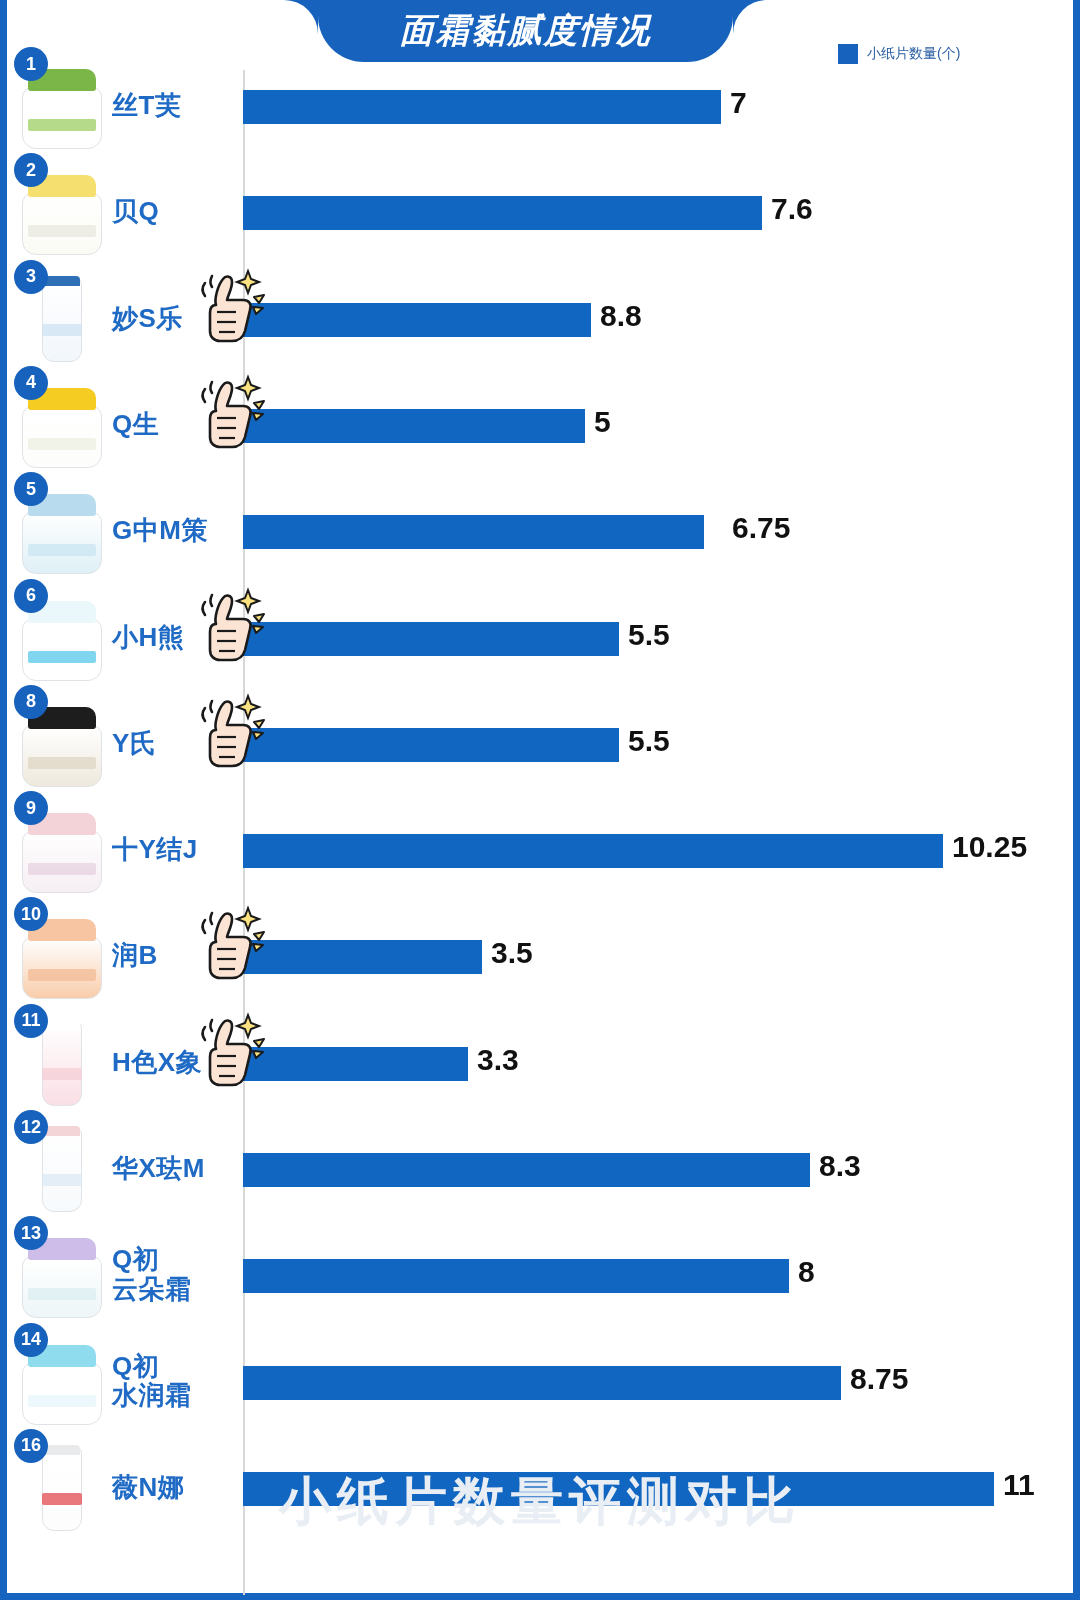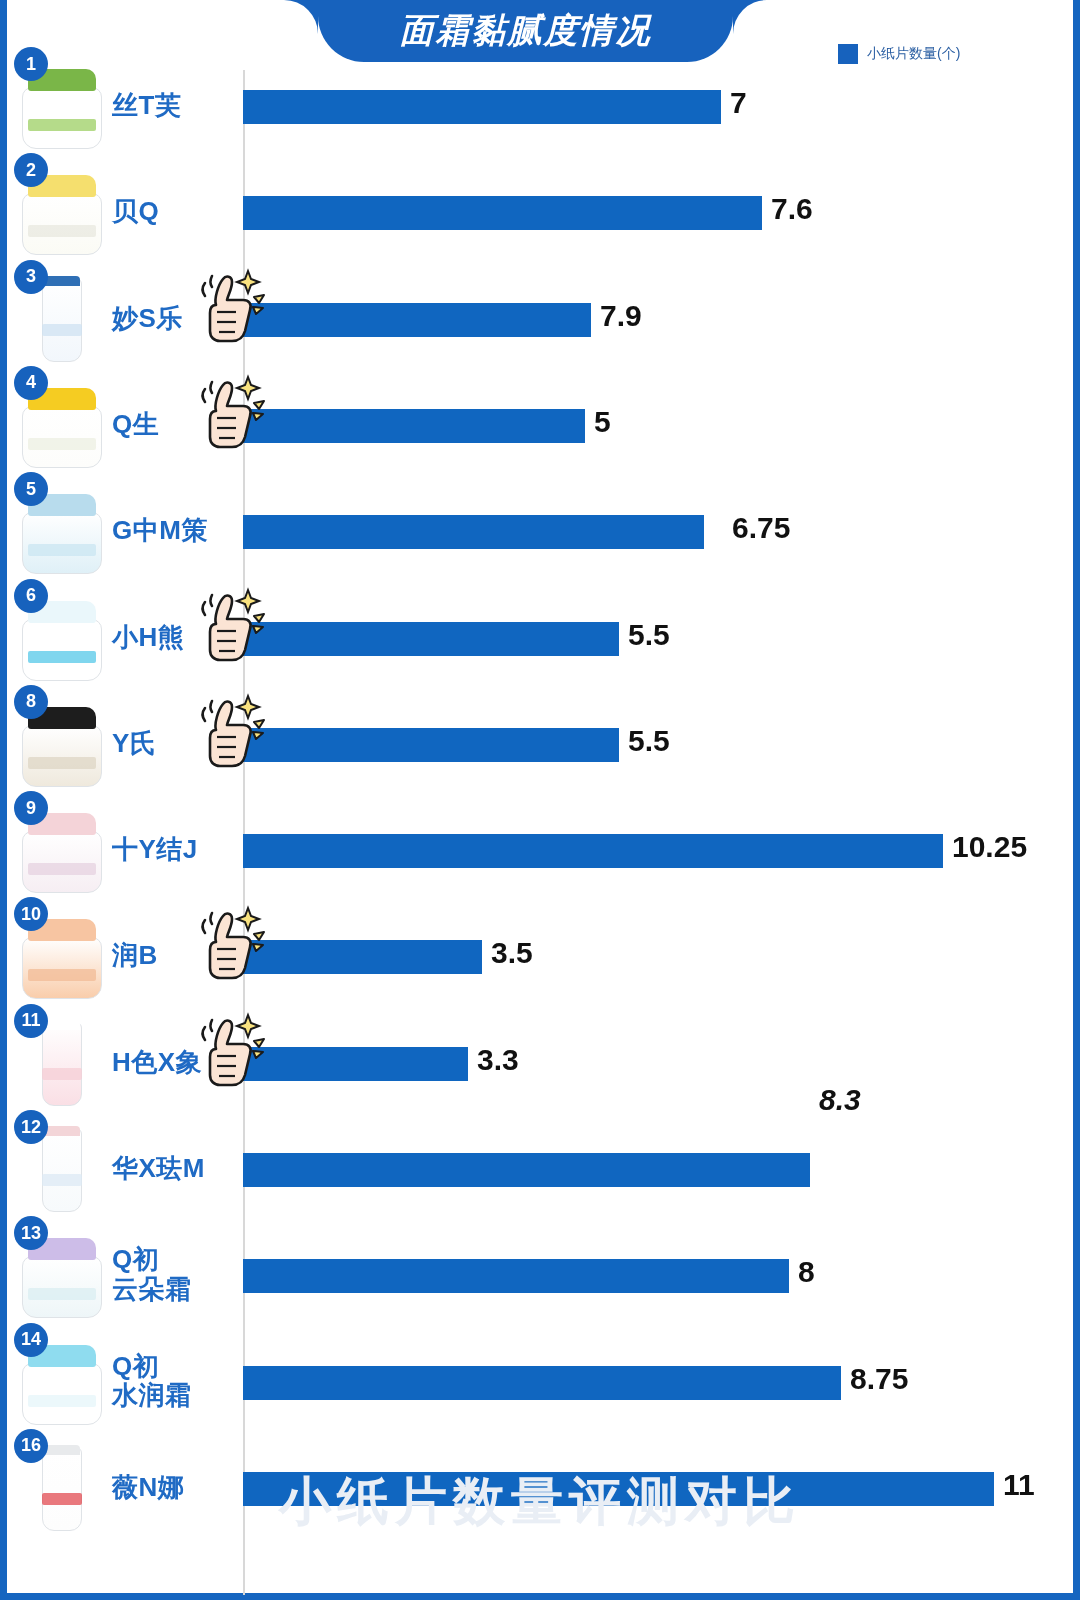--- a/index.html
+++ b/index.html
@@ -192,21 +192,21 @@
   <path d="M21 47 L40 47" stroke="#1a1a1a" stroke-width="2.2" fill="none"></path>
   <path d="M21 57 L40 57" stroke="#1a1a1a" stroke-width="2.2" fill="none"></path>
   <path d="M23 67 L39 67" stroke="#1a1a1a" stroke-width="2.2" fill="none"></path>
   <path d="M9 18 C6 22 6 27 9 31" stroke="#1a1a1a" stroke-width="2.6" fill="none" stroke-linecap="round"></path>
   <path d="M16 11 C14 15 14 19 16 22" stroke="#1a1a1a" stroke-width="2.6" fill="none" stroke-linecap="round"></path>
   <path d="M52 6 L55 14 L63 17 L55 20 L52 28 L49 20 L41 17 L49 14 Z" fill="#f9e27f" stroke="#1a1a1a" stroke-width="2"></path>
   <path d="M58 32 L68 30 L63 38 Z" fill="#f9e27f" stroke="#1a1a1a" stroke-width="2" stroke-linejoin="round"></path>
   <path d="M57 42 L67 43 L60 49 Z" fill="#f9e27f" stroke="#1a1a1a" stroke-width="2" stroke-linejoin="round"></path>
 </svg></div>
         <div class="bar" style="top: 302.6px; width: 348px; background: rgb(16, 102, 192);"></div>
-        <div class="bar-value" style="top: 298.6px; left: 600px;">7.9</div>
+        <div class="bar-value" style="top: 298.6px; left: 600px;">8.8</div>
       </div>
       <div class="row" style="top: 0px;">
         <div class="badge" style="top: 365.9px; background: rgb(23, 98, 189);">4</div>
         <div class="product" style="top: 379.9px;">
           <div class="prod-jar" style="background:linear-gradient(180deg,#ffffff 0%,#fdfdfb 100%)"></div>
           <div class="prod-lid" style="background:#f5cc22"></div>
           <div class="prod-band" style="bottom:22px;background:#ecefe2"></div>
         </div>
         <div class="pname" style="color: rgb(31, 106, 196); top: 409.9px;">Q生</div>
         <div class="thumb" style="top: 370.9px;">
@@ -340,21 +340,21 @@
       </div>
       <div class="row" style="top: 0px;">
         <div class="badge" style="top: 1110px; background: rgb(23, 98, 189);">12</div>
         <div class="product" style="top: 1124px;">
           <div class="prod-tube" style="background:linear-gradient(180deg,#ffffff 0%,#f7fafc 100%)"></div>
           <div class="prod-tube-cap" style="background:#f3d5d8"></div>
           <div class="prod-band" style="left:24px;width:40px;bottom:30px;background:#dceaf4"></div>
         </div>
         <div class="pname" style="color: rgb(31, 106, 196); top: 1154px;">华X珐M</div>
         <div class="bar" style="top: 1153px; width: 567px; background: rgb(16, 102, 192);"></div>
-        <div class="bar-value" style="top: 1083px; left: 819px; font-style: italic;">8.3</div>
+        <div class="bar-value" style="top: 1149px; left: 819px;">8.3</div>
       </div>
       <div class="row" style="top: 0px;">
         <div class="badge" style="top: 1216.3px; background: rgb(23, 98, 189);">13</div>
         <div class="product" style="top: 1230.3px;">
           <div class="prod-jar" style="background:linear-gradient(180deg,#ffffff 0%,#eef6f8 100%)"></div>
           <div class="prod-lid" style="background:#cdbde8"></div>
           <div class="prod-band" style="bottom:22px;background:#d9eef2"></div>
         </div>
         <div class="pname" style="color: rgb(31, 106, 196); top: 1245.3px;">Q初
 云朵霜</div>

